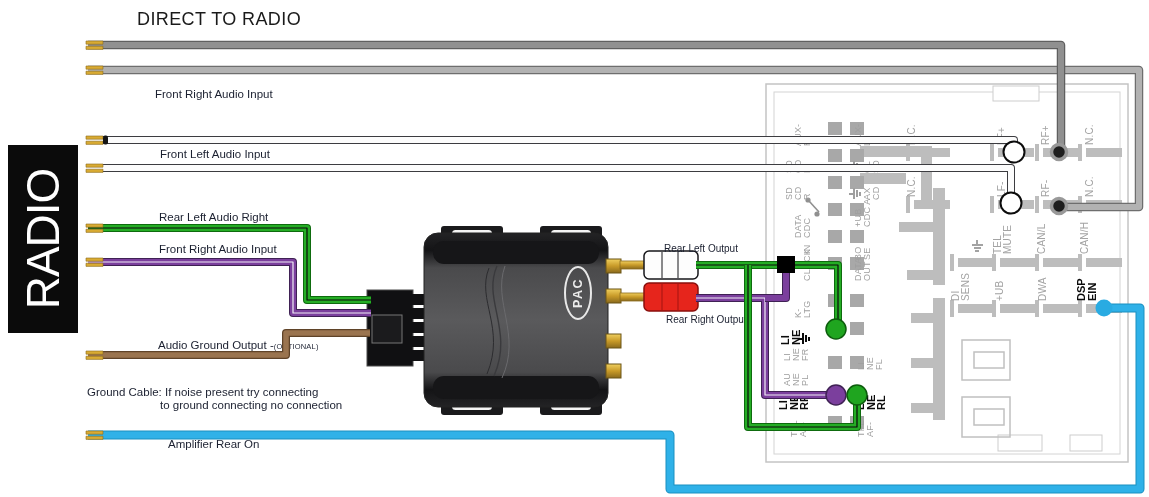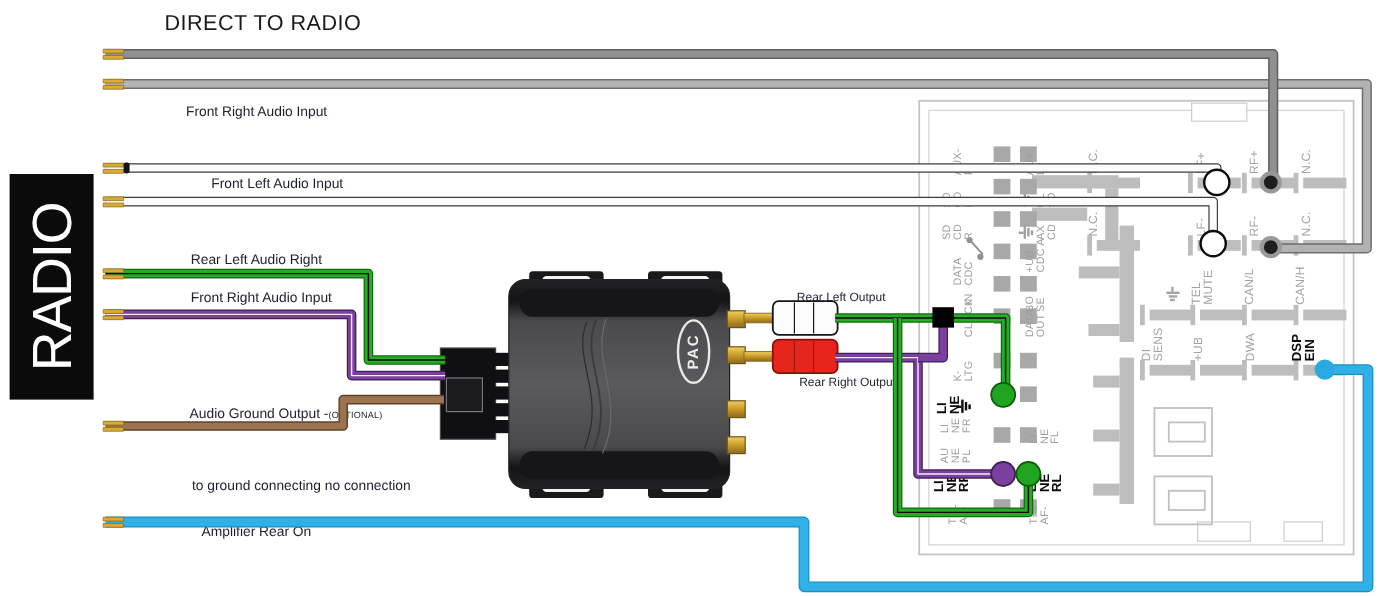--- a/index.html
+++ b/index.html
@@ -207,24 +207,25 @@
   </svg>
 
   <div id="labels">
     <div class="abs title" style="left:137px;top:9px;">DIRECT TO RADIO</div>
 
     <div class="radio-box">
       <span>RADIO</span>
     </div>
 
     <div class="abs wlabel" style="left:155px;top:88px;">Front Right Audio Input</div>
-    <div class="abs wlabel" style="left:176px;top:148px;">Front Left Audio Input</div>
+    <div class="abs wlabel" style="left:160px;top:148px;">Front Left Audio Input</div>
     <div class="abs wlabel" style="left:159px;top:211px;">Rear Left Audio Right</div>
     <div class="abs wlabel" style="left:159px;top:243px;">Front Right Audio Input</div>
     <div class="abs wlabel" style="left:158px;top:339px;"><span>Audio Ground Output -</span><span class="small-opt">(OPTIONAL)</span></div>
+    <div class="abs wlabel" style="left:87px;top:386px;">Ground Cable: If noise present try connecting</div>
     <div class="abs wlabel" style="left:160px;top:399px;">to ground connecting no connection</div>
     <div class="abs wlabel" style="left:168px;top:438px;">Amplifier Rear On</div>
 
     <div class="abs olabel" style="left:664px;top:243px;">Rear Left Output</div>
     <div class="abs olabel" style="left:666px;top:314px;">Rear Right Output</div>
 
     <div class="paclogo">
         <span>PAC</span>
       </div>
 

